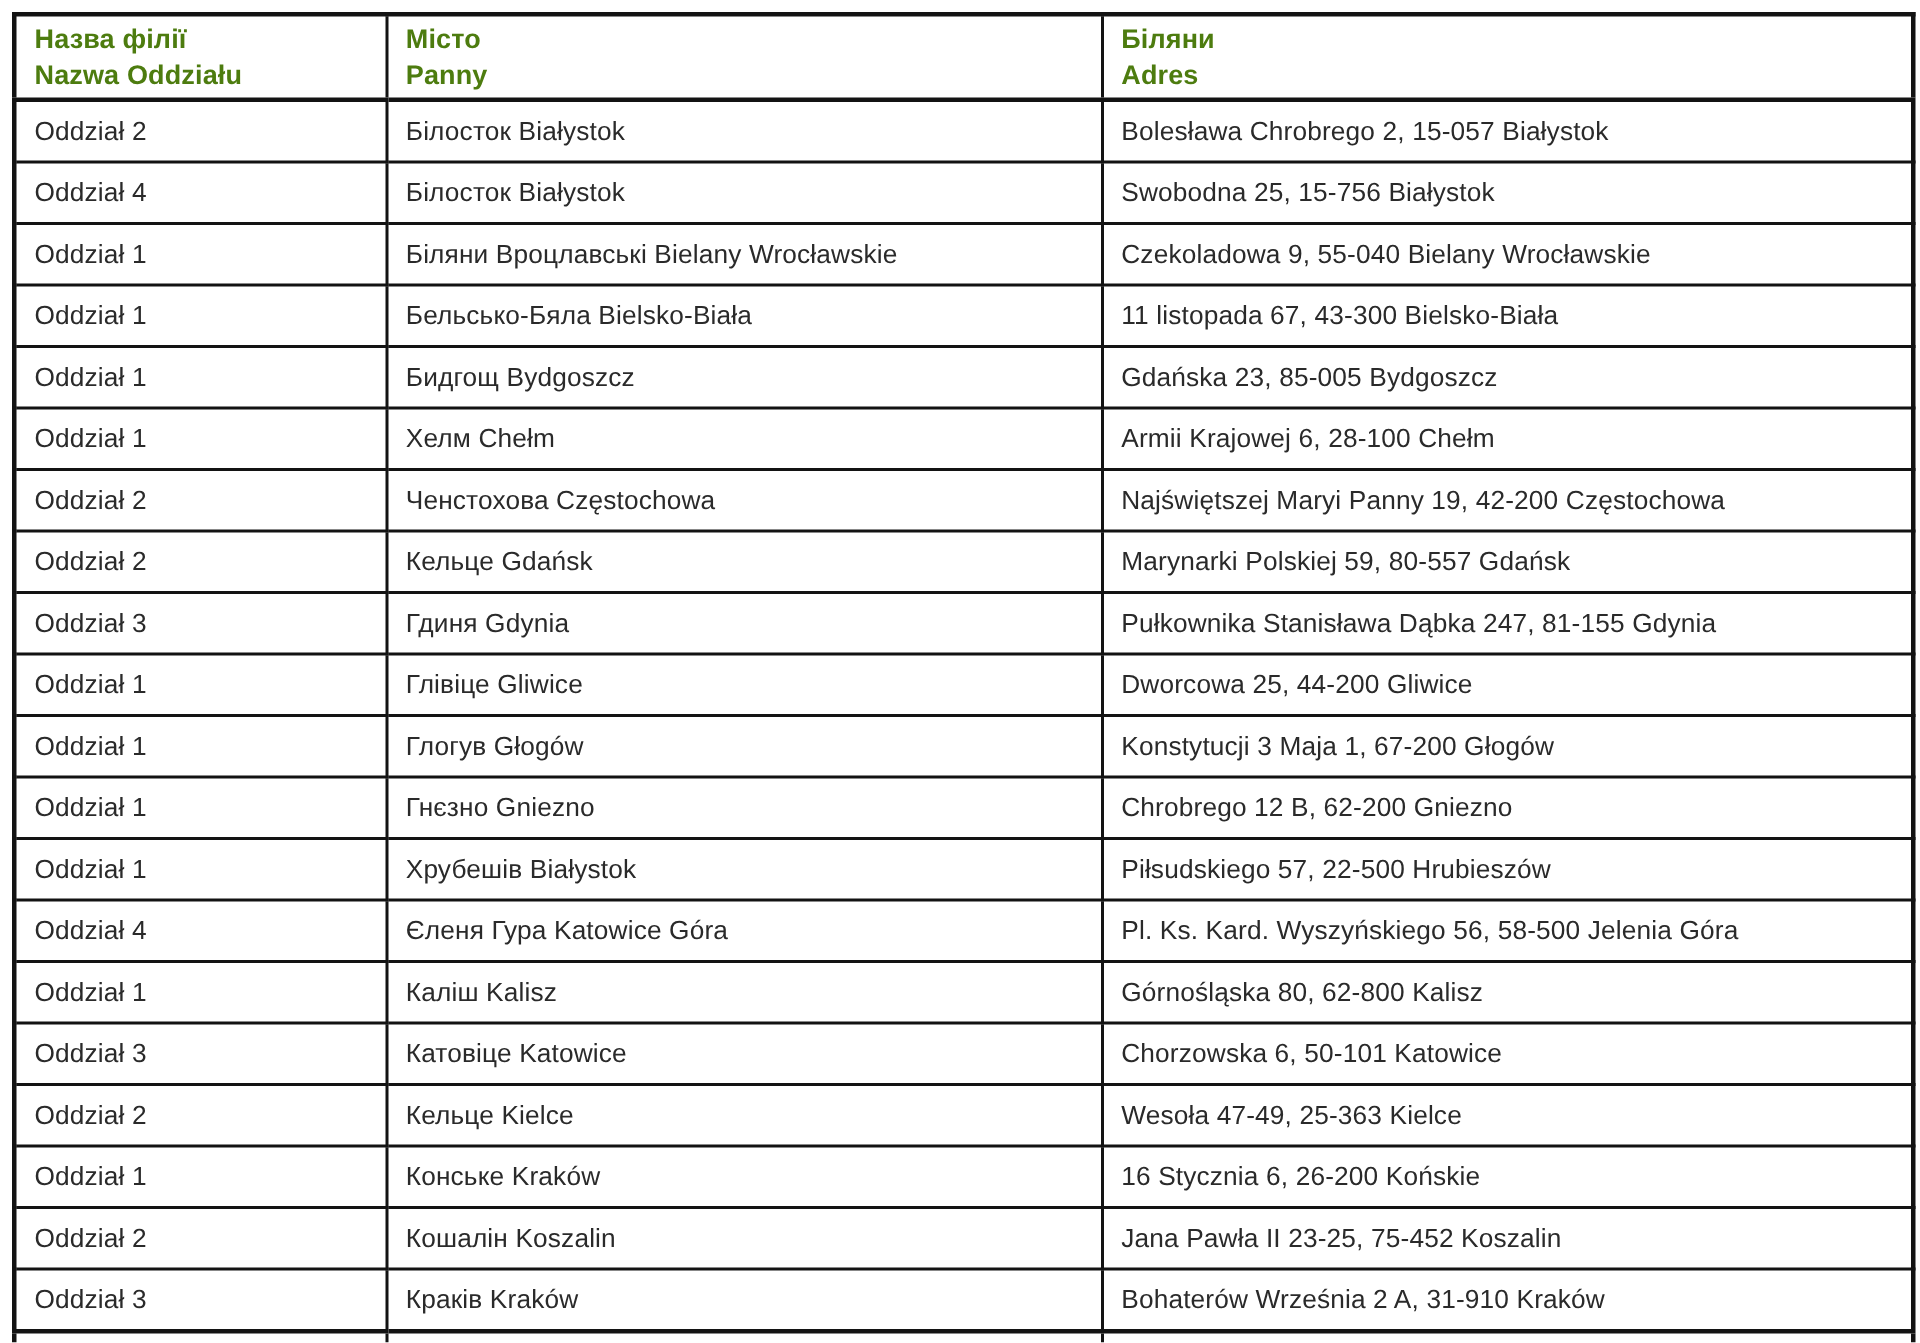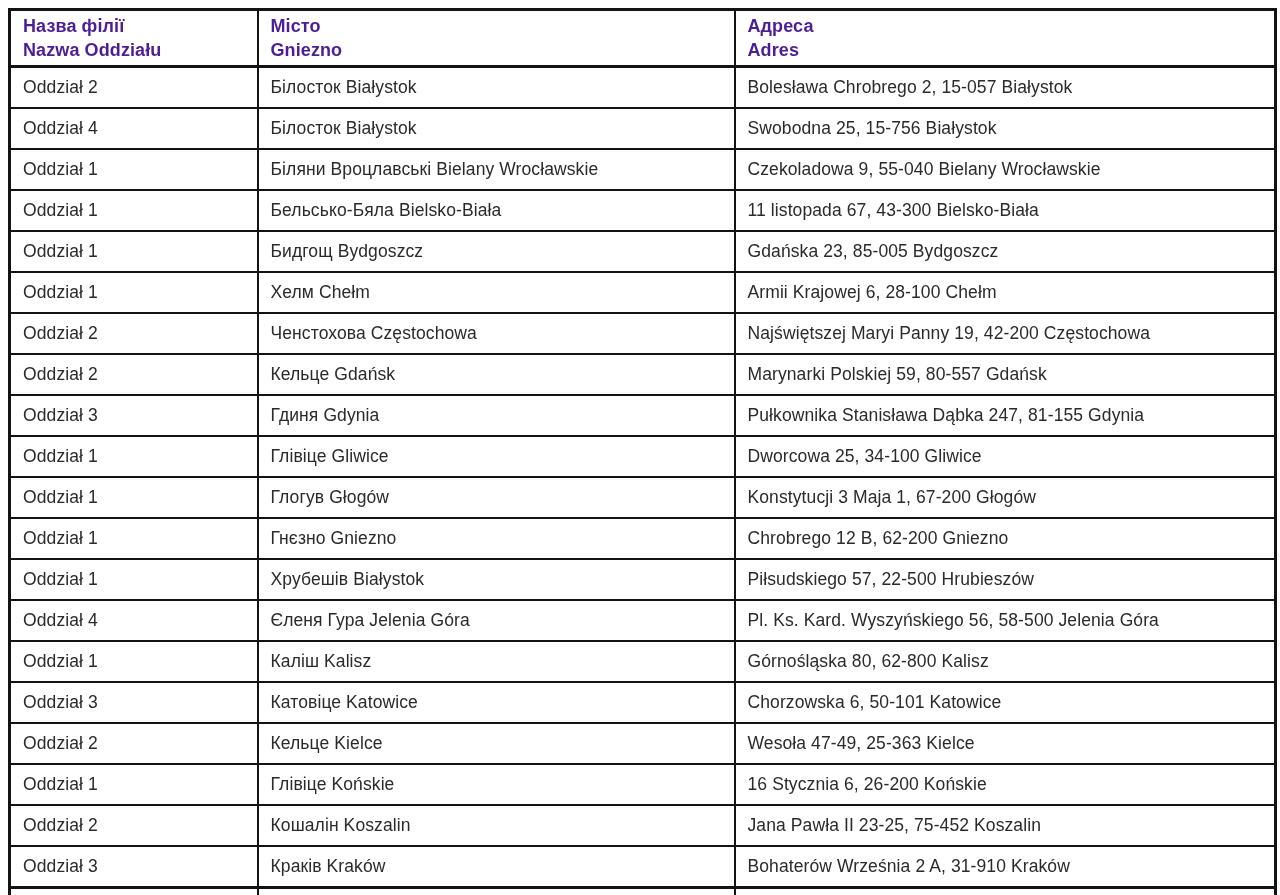--- a/index.html
+++ b/index.html
@@ -39,21 +39,21 @@
     height: 50px;
     padding: 2px 12px;
     vertical-align: middle;
     border-bottom-width: 3px;
   }
   th .hdr-line {
     display: block;
     font-size: 18px;
     font-weight: bold;
     line-height: 24px;
-    color: #4c1d95;
+    color: #4d7c0f;
     letter-spacing: 0.1px;
   }
   td {
     height: 39px;
     padding: 0 12px;
     vertical-align: middle;
     font-size: 17.5px;
     color: #2a2a2a;
     letter-spacing: 0.1px;
   }
@@ -73,24 +73,24 @@
         <col class="c3">
     </colgroup>
     <thead>
       <tr>
         <th>
           <span class="hdr-line">Назва філії</span>
           <span class="hdr-line">Nazwa Oddziału</span>
         </th>
         <th>
           <span class="hdr-line">Місто</span>
-          <span class="hdr-line">Gniezno</span>
+          <span class="hdr-line">Panny</span>
         </th>
         <th>
-          <span class="hdr-line">Адреса</span>
+          <span class="hdr-line">Біляни</span>
           <span class="hdr-line">Adres</span>
         </th>
       </tr>
     </thead>
     <tbody id="table-body">
 
   <tr>
     <td>Oddział 2</td>
     <td>Білосток Białystok</td>
     <td>Bolesława Chrobrego 2, 15-057 Białystok</td>
@@ -140,21 +140,21 @@
 
   <tr>
     <td>Oddział 3</td>
     <td>Гдиня Gdynia</td>
     <td>Pułkownika Stanisława Dąbka 247, 81-155 Gdynia</td>
   </tr>
 
   <tr>
     <td>Oddział 1</td>
     <td>Глівіце Gliwice</td>
-    <td>Dworcowa 25, 34-100 Gliwice</td>
+    <td>Dworcowa 25, 44-200 Gliwice</td>
   </tr>
 
   <tr>
     <td>Oddział 1</td>
     <td>Глогув Głogów</td>
     <td>Konstytucji 3 Maja 1, 67-200 Głogów</td>
   </tr>
 
   <tr>
     <td>Oddział 1</td>
@@ -163,21 +163,21 @@
   </tr>
 
   <tr>
     <td>Oddział 1</td>
     <td>Хрубешів Białystok</td>
     <td>Piłsudskiego 57, 22-500 Hrubieszów</td>
   </tr>
 
   <tr>
     <td>Oddział 4</td>
-    <td>Єленя Гура Jelenia Góra</td>
+    <td>Єленя Гура Katowice Góra</td>
     <td>Pl. Ks. Kard. Wyszyńskiego 56, 58-500 Jelenia Góra</td>
   </tr>
 
   <tr>
     <td>Oddział 1</td>
     <td>Каліш Kalisz</td>
     <td>Górnośląska 80, 62-800 Kalisz</td>
   </tr>
 
   <tr>
@@ -187,21 +187,21 @@
   </tr>
 
   <tr>
     <td>Oddział 2</td>
     <td>Кельце Kielce</td>
     <td>Wesoła 47-49, 25-363 Kielce</td>
   </tr>
 
   <tr>
     <td>Oddział 1</td>
-    <td>Глівіце Końskie</td>
+    <td>Конське Kraków</td>
     <td>16 Stycznia 6, 26-200 Końskie</td>
   </tr>
 
   <tr>
     <td>Oddział 2</td>
     <td>Кошалін Koszalin</td>
     <td>Jana Pawła II 23-25, 75-452 Koszalin</td>
   </tr>
 
   <tr>

